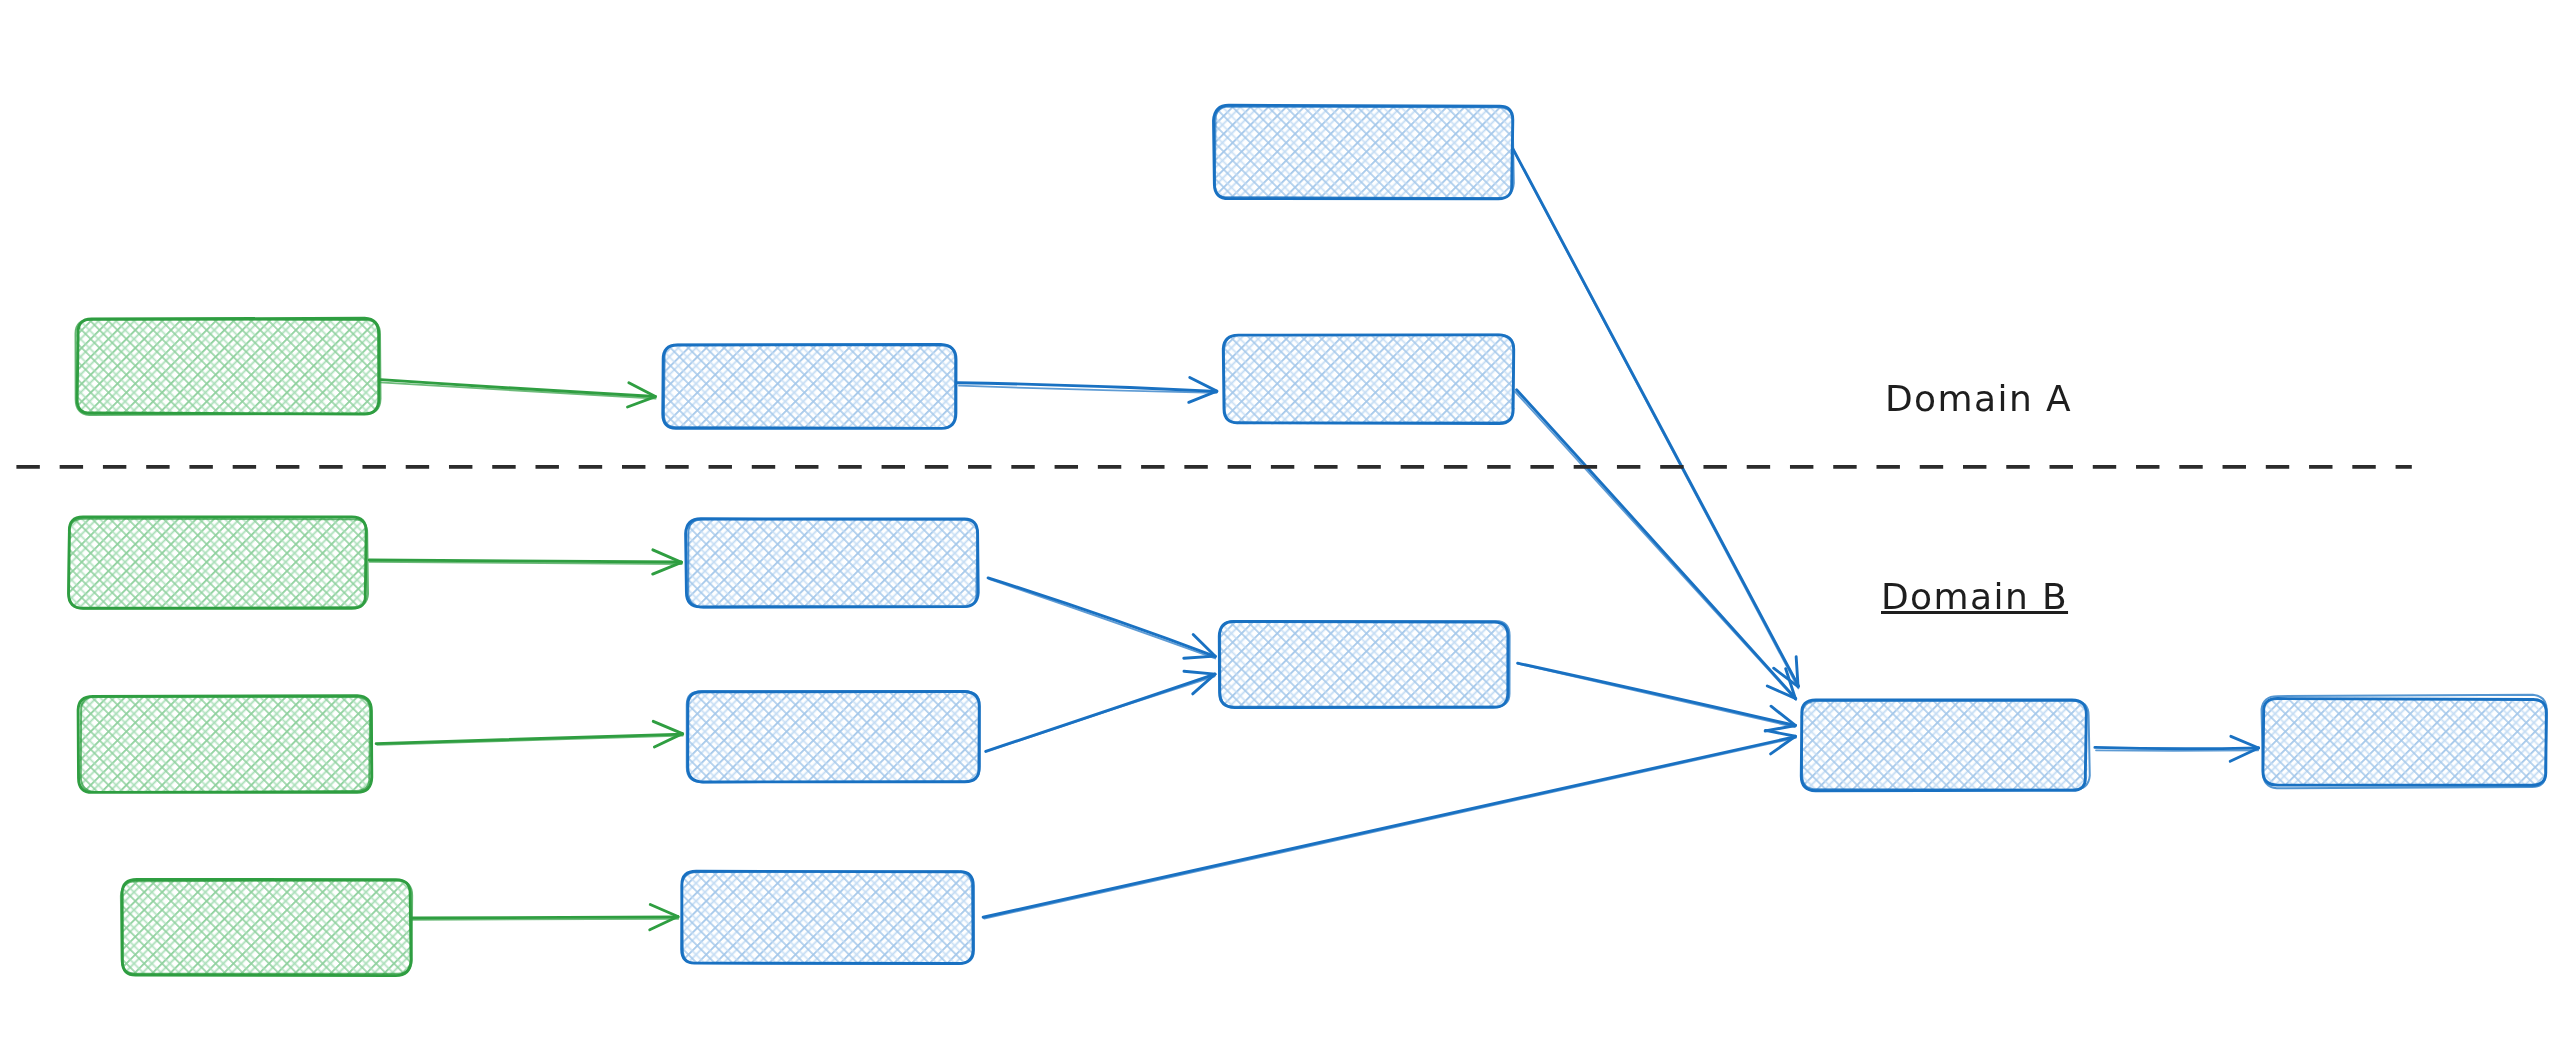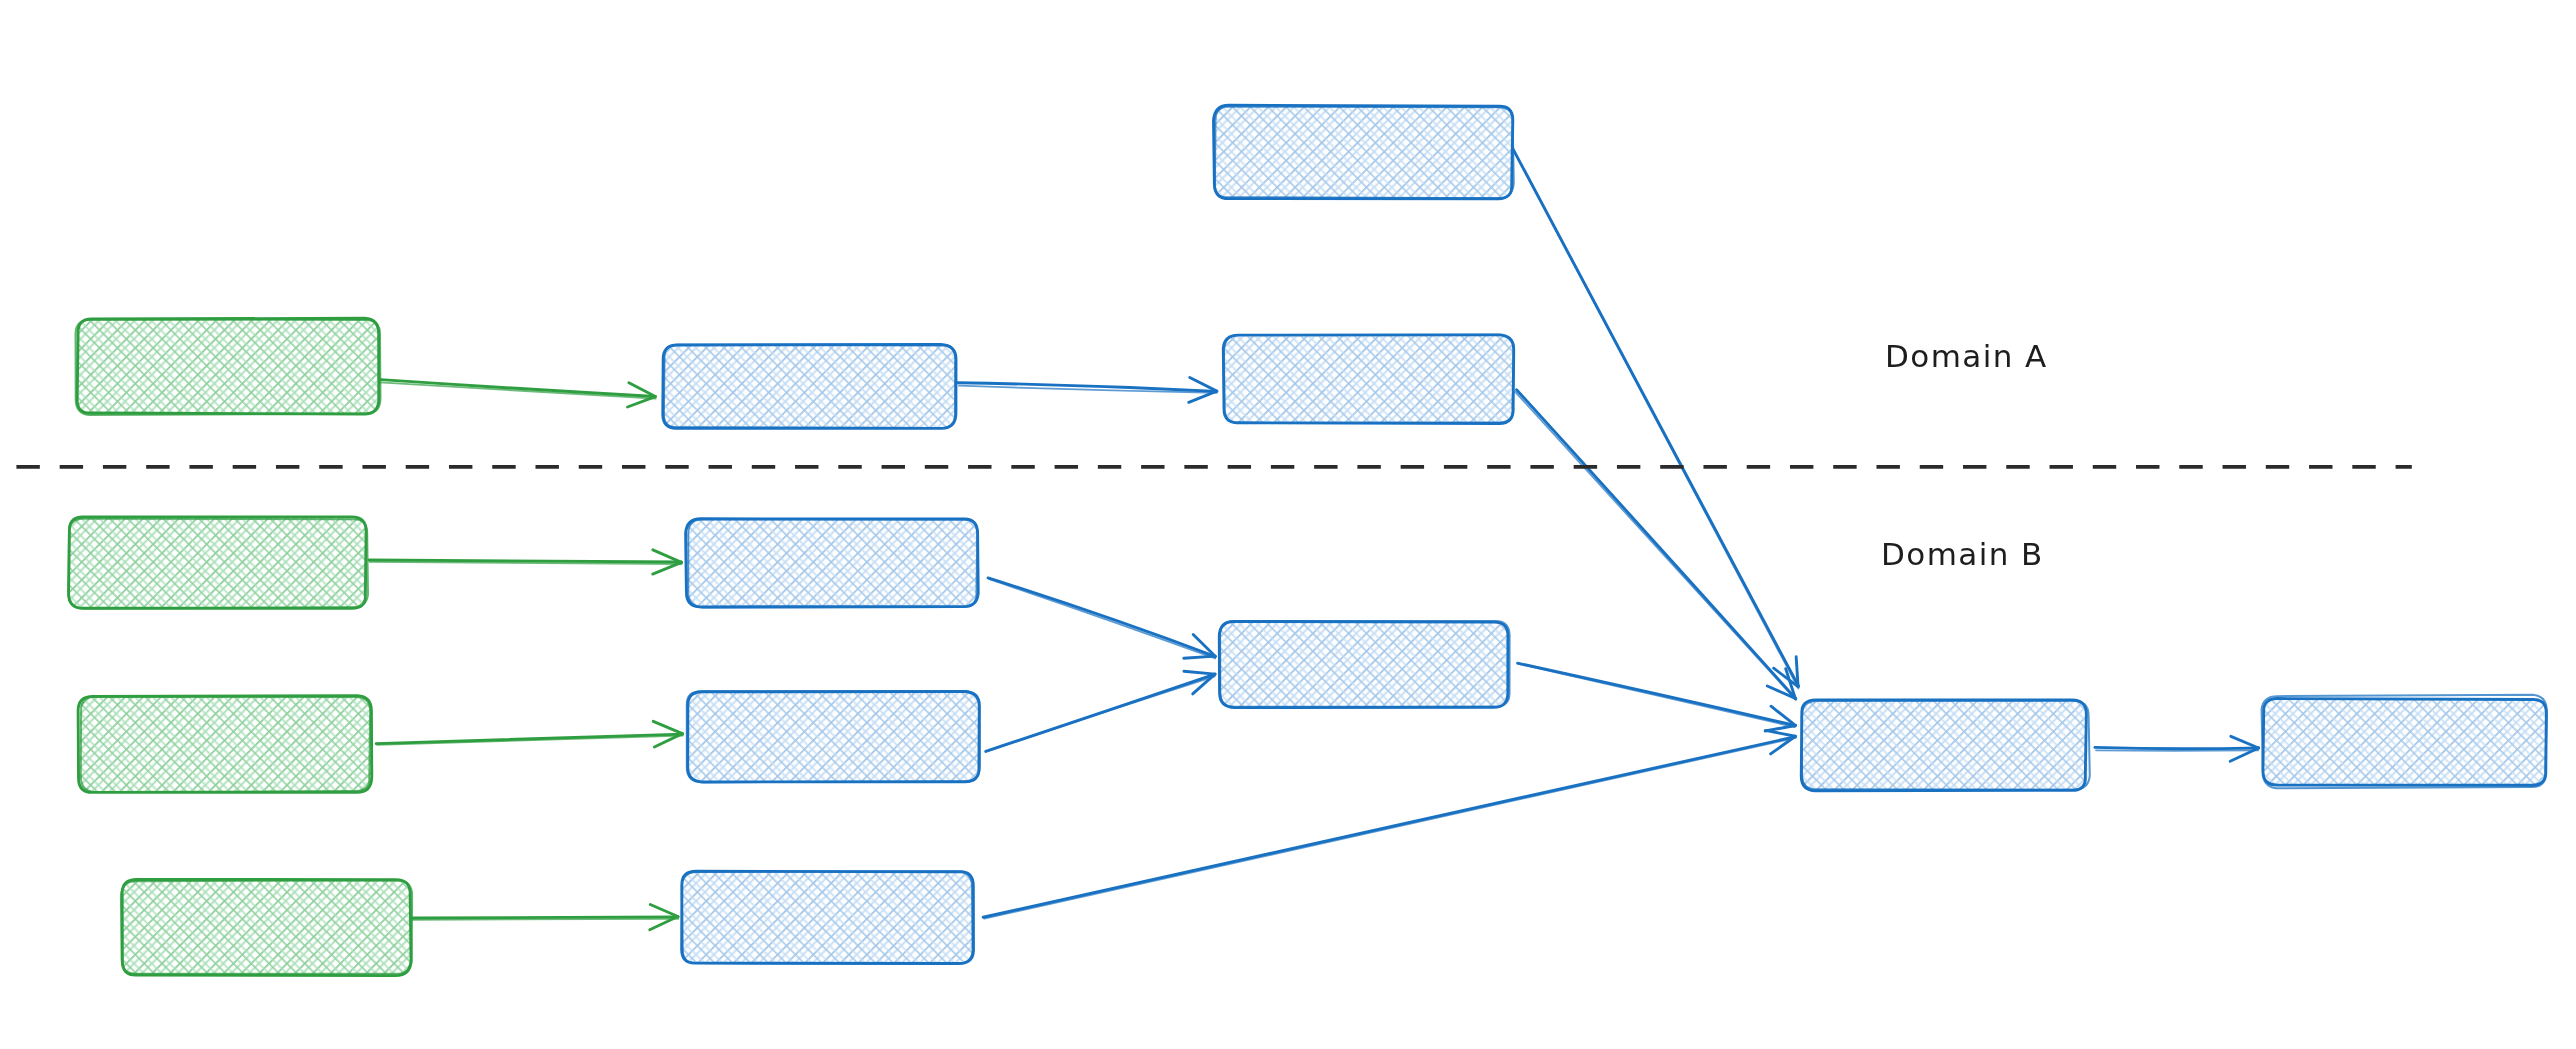--- a/index.html
+++ b/index.html
@@ -22,29 +22,30 @@
     position: absolute;
     left: 0;
     top: 0;
     width: 2576px;
     height: 1049px;
     display: block;
   }
   .domain-label {
     position: absolute;
     font-family: "DejaVu Sans", "Liberation Sans", sans-serif;
-    font-size: 31px;
+    font-size: 36px;
     font-weight: 400;
     letter-spacing: 1.4px;
     color: #1e1e1e;
     white-space: nowrap;
     user-select: none;
+    margin-top: 40px;
   }
   #domain-a-label { left: 1885px; top: 338px; }
-  #domain-b-label { left: 1881px; top: 536px; }
+  #domain-b-label { left: 1881px; top: 536px; text-decoration: underline; }
 </style>
 </head>
 <body>
 
 <div id="canvas-root">
 
   <svg id="diagram-svg" viewBox="0 0 2858 1164" xmlns="http://www.w3.org/2000/svg">
     <defs>
       <pattern id="hatch-green" width="14" height="14" patternUnits="userSpaceOnUse" patternTransform="rotate(45)">
         <rect width="14" height="14" fill="#ffffff"></rect>

